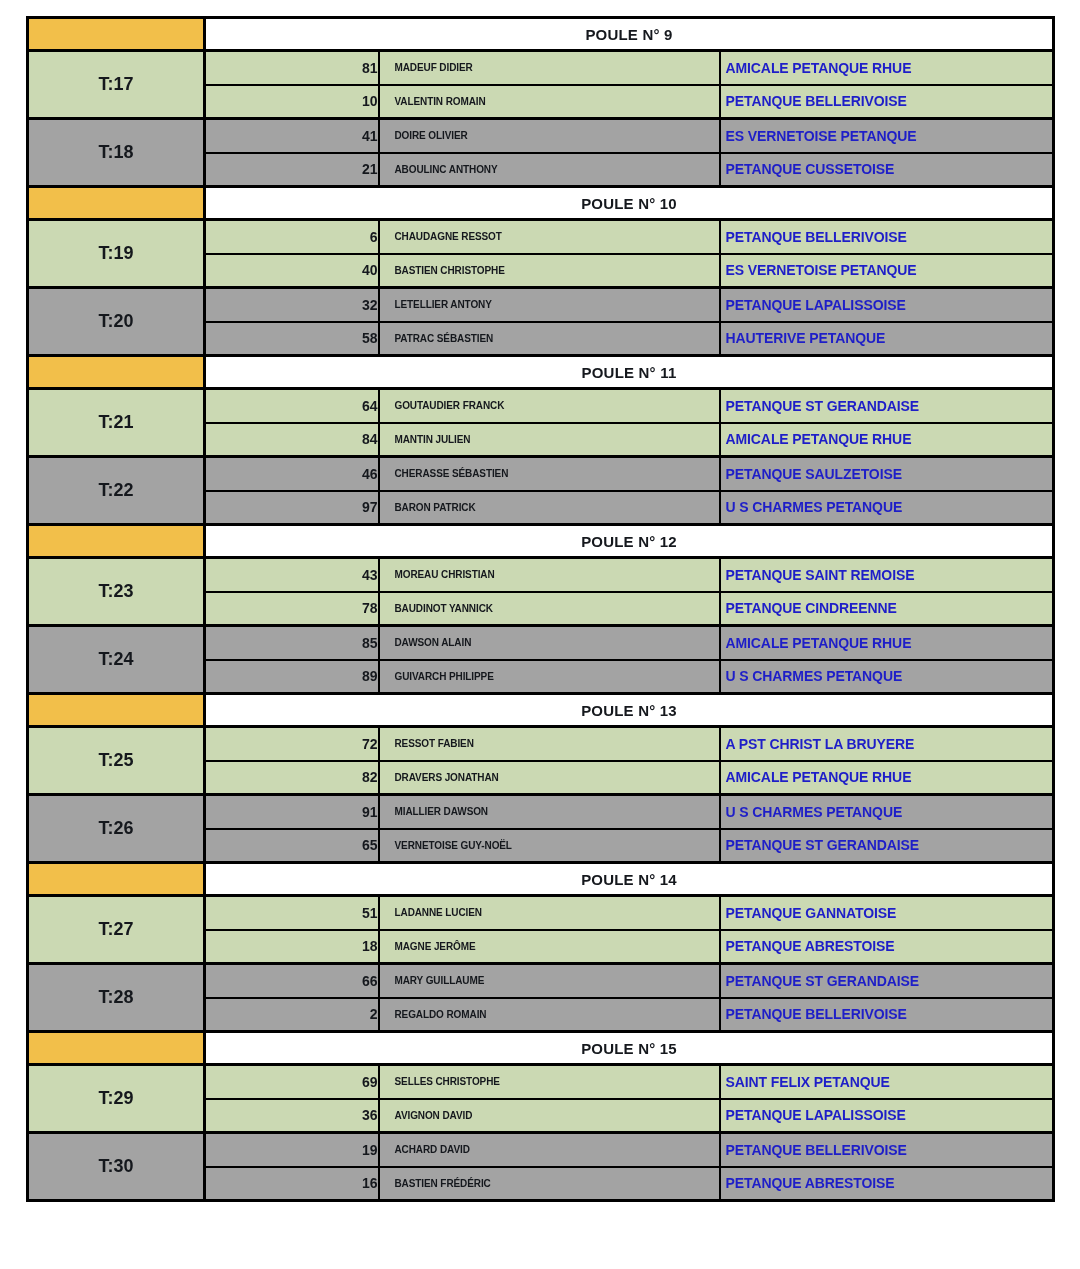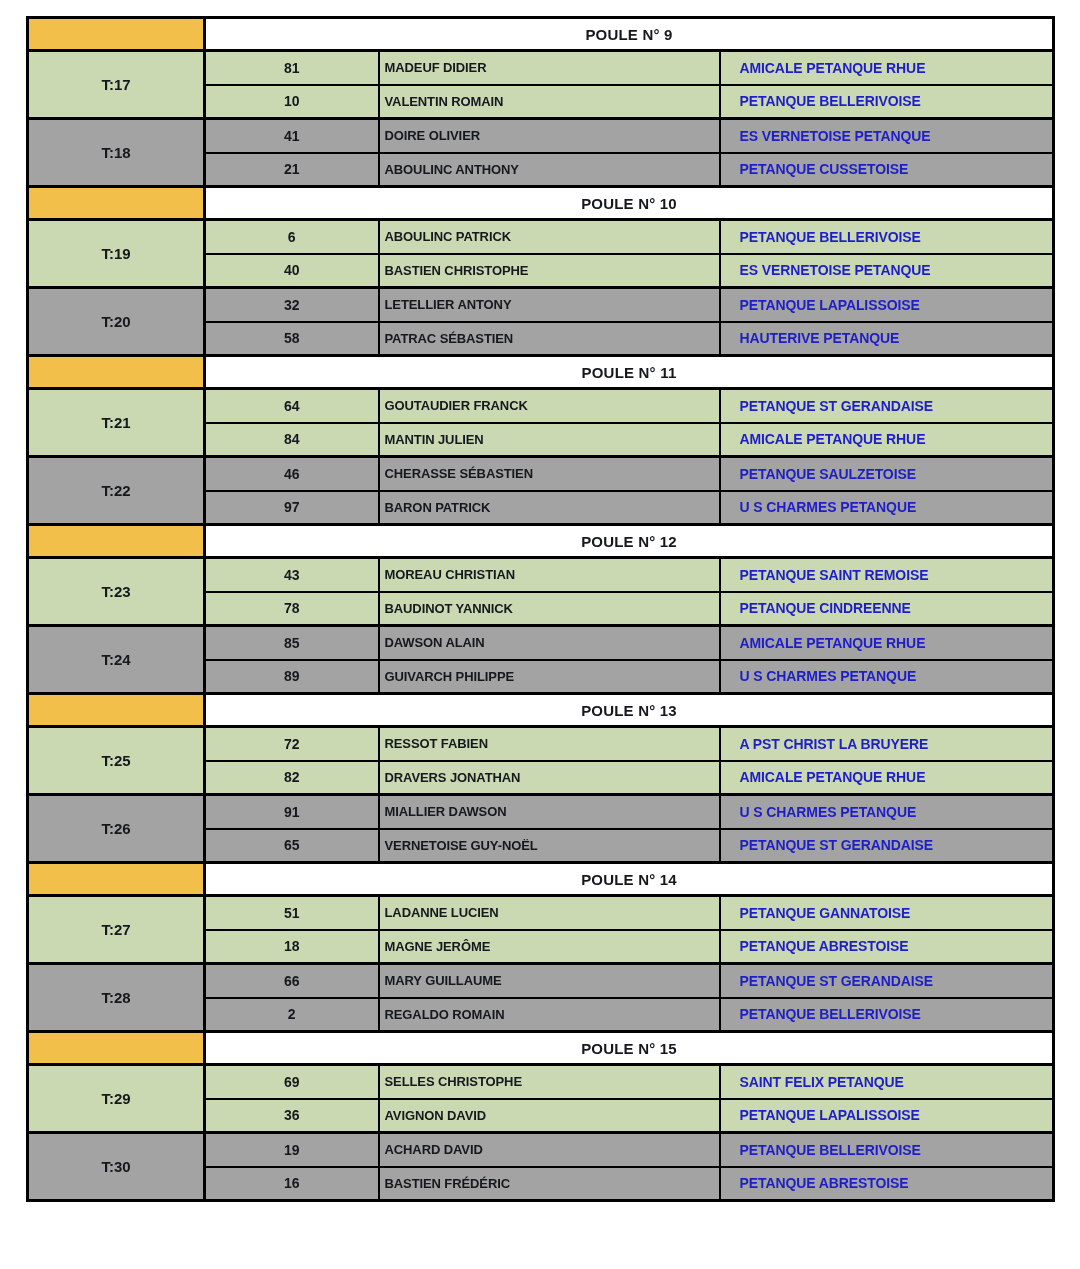--- a/index.html
+++ b/index.html
@@ -49,37 +49,37 @@
   
   tr.player-row td { height: 34px; }
   tr.pair-start td { border-top-width: 3px; }
   tr.tone-green td { background: #CBD9B3; }
   tr.tone-blue  td { background: #a3a3a3; }
 
   td.court-cell {
     border-width: 3px;
     text-align: center;
     font-weight: bold;
-    font-size: 15px;
+    font-size: 18px;
   }
   td.num-cell {
-    text-align: center;
+    text-align: right;
     font-weight: bold;
     font-size: 14px;
   }
   td.name-cell {
     font-weight: bold;
-    font-size: 13px;
+    font-size: 10px;
+    padding-left: 15px;
+    letter-spacing: -0.1px;
+  }
+  td.club-cell {
+    font-weight: bold;
+    font-size: 14px;
     padding-left: 5px;
-    letter-spacing: -0.1px;
-  }
-  td.club-cell {
-    font-weight: bold;
-    font-size: 14px;
-    padding-left: 19px;
     color: #1E1EC8;
     letter-spacing: -0.1px;
   }
 </style>
 </head>
 <body>
 
 <div class="sheet">
   <table class="poules">
     <colgroup>
@@ -115,21 +115,21 @@
           <td class="name-cell">ABOULINC ANTHONY</td>
           <td class="club-cell">PETANQUE CUSSETOISE</td>
         </tr>
         <tr class="header-row">
           <td class="corner-cell"></td>
           <td class="poule-title" colspan="3">POULE N° 10</td>
         </tr>
         <tr class="player-row tone-green pair-start">
           <td class="court-cell" rowspan="2">T:19</td>
           <td class="num-cell">6</td>
-          <td class="name-cell">ABOULINC PATRICK</td>
+          <td class="name-cell">CHAUDAGNE RESSOT</td>
           <td class="club-cell">PETANQUE BELLERIVOISE</td>
         </tr>
         <tr class="player-row tone-green">
           <td class="num-cell">40</td>
           <td class="name-cell">BASTIEN CHRISTOPHE</td>
           <td class="club-cell">ES VERNETOISE PETANQUE</td>
         </tr>
         <tr class="player-row tone-blue pair-start">
           <td class="court-cell" rowspan="2">T:20</td>
           <td class="num-cell">32</td>

